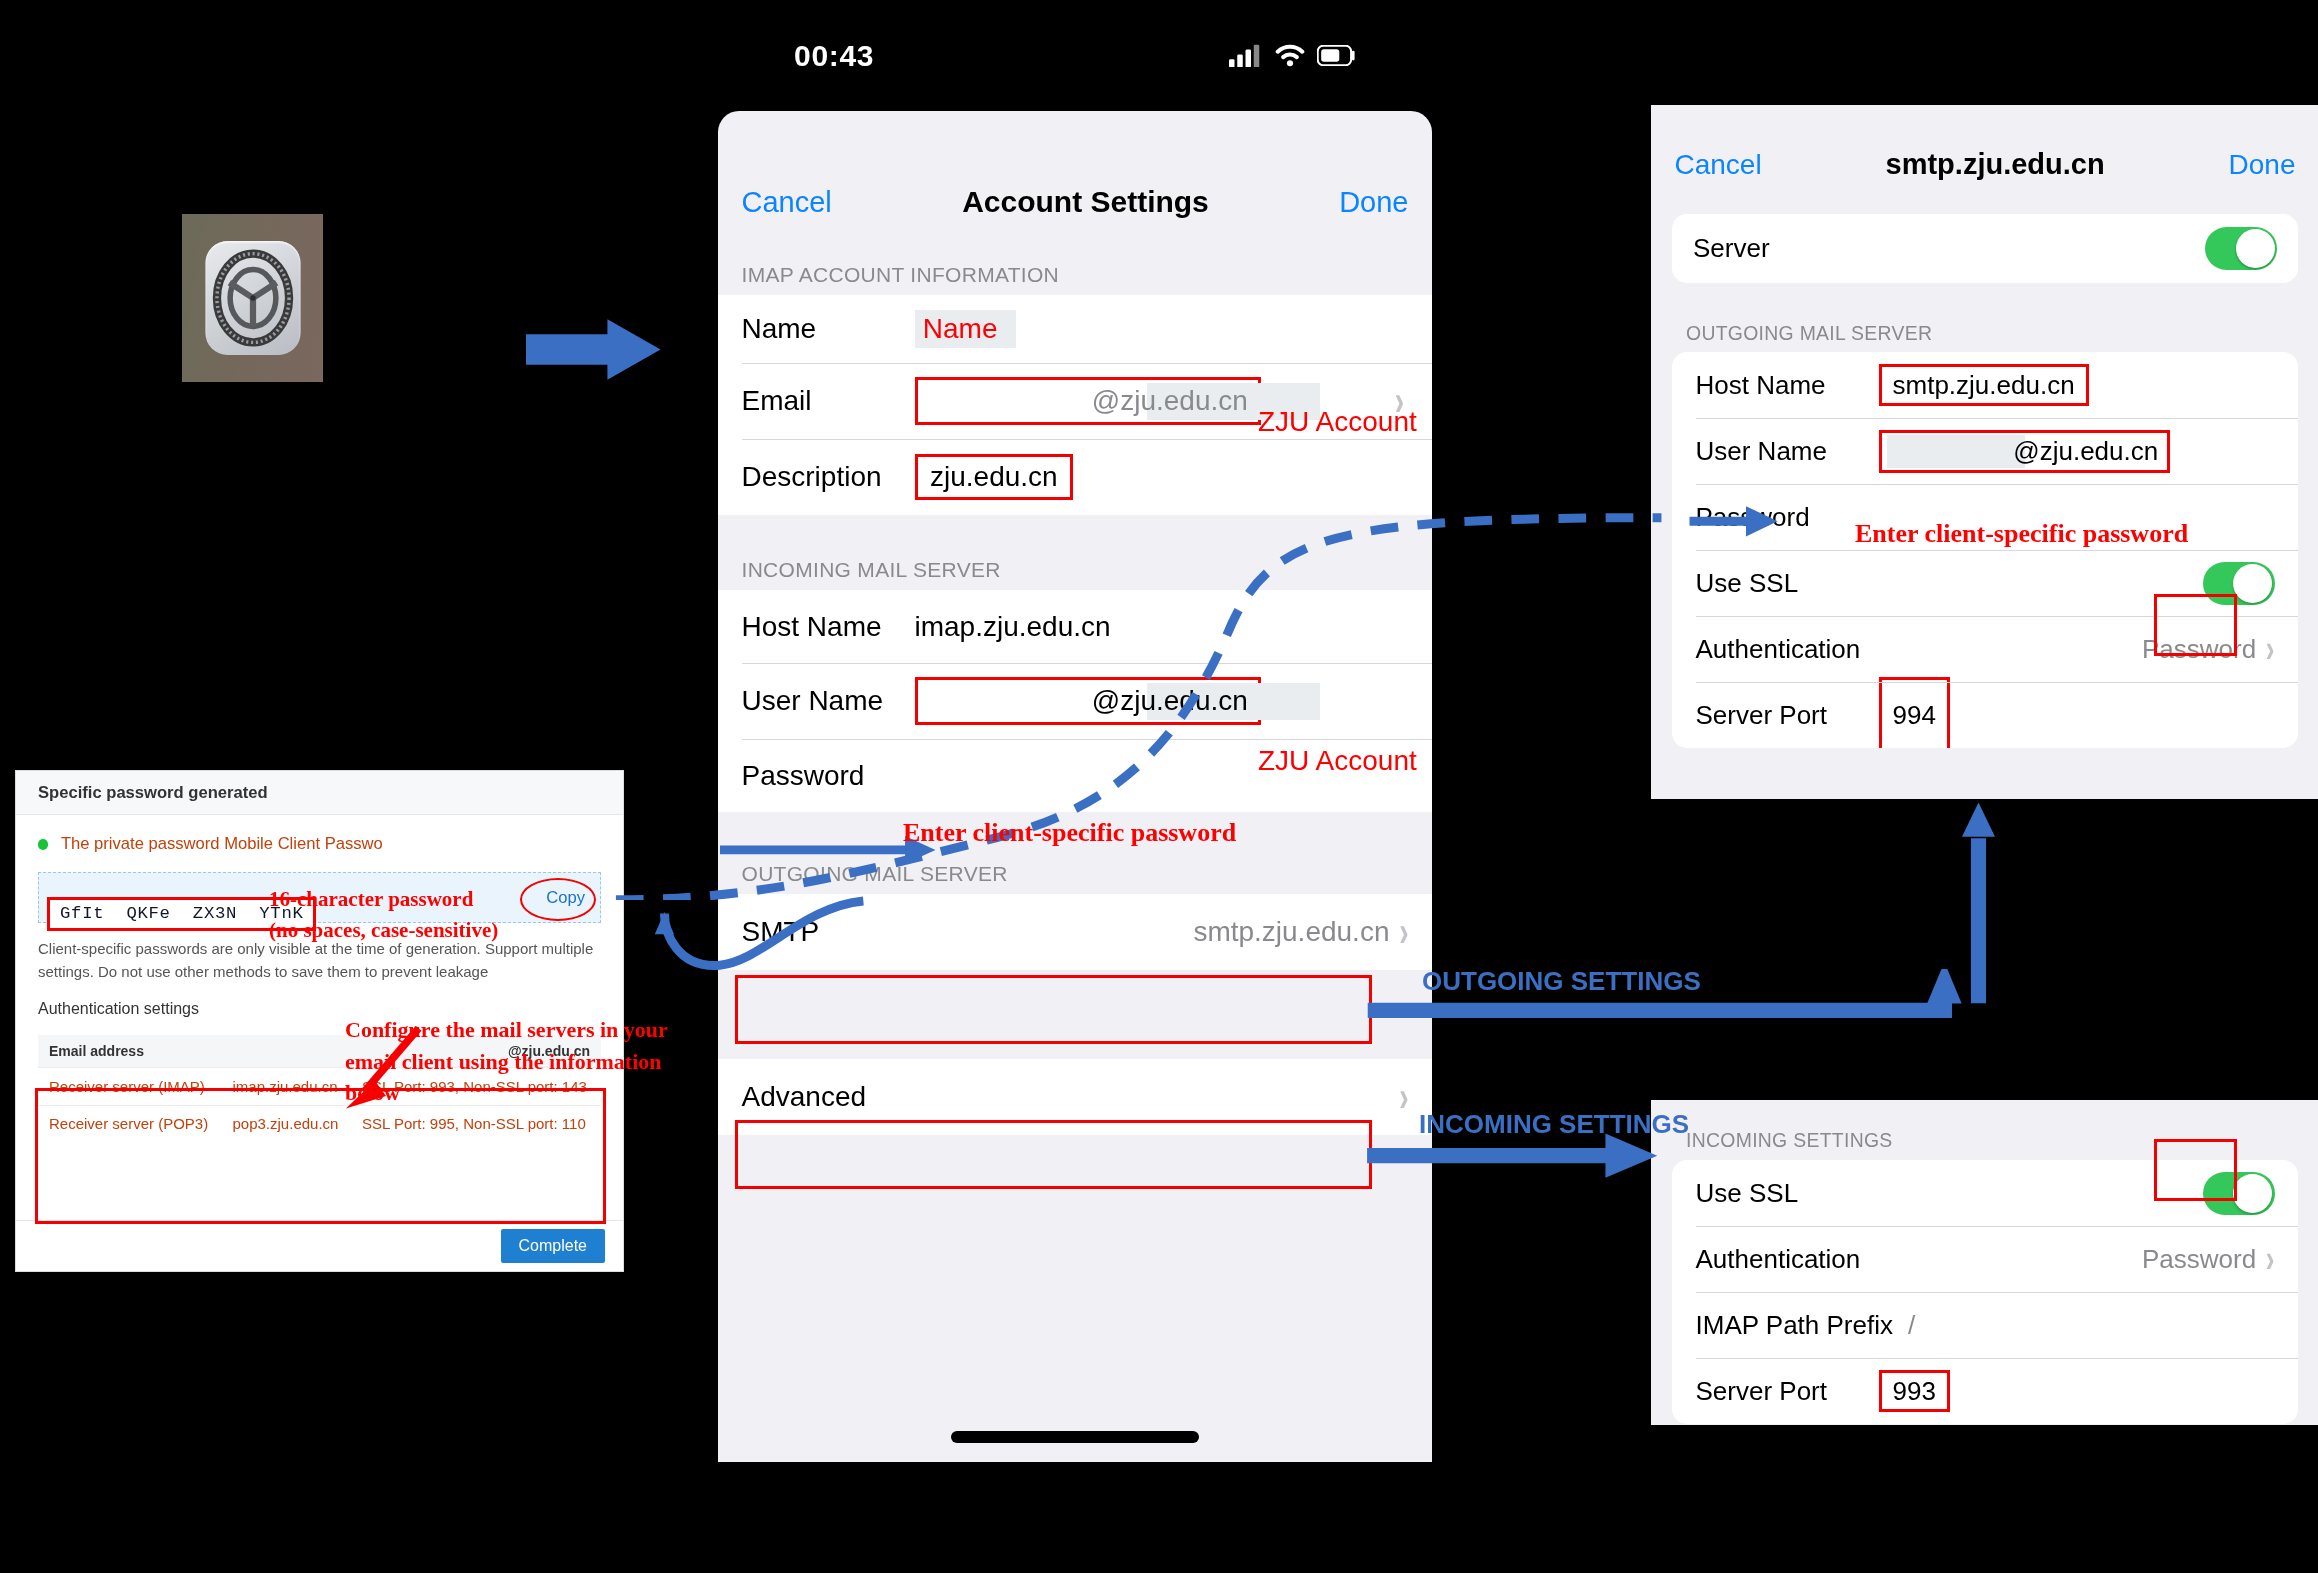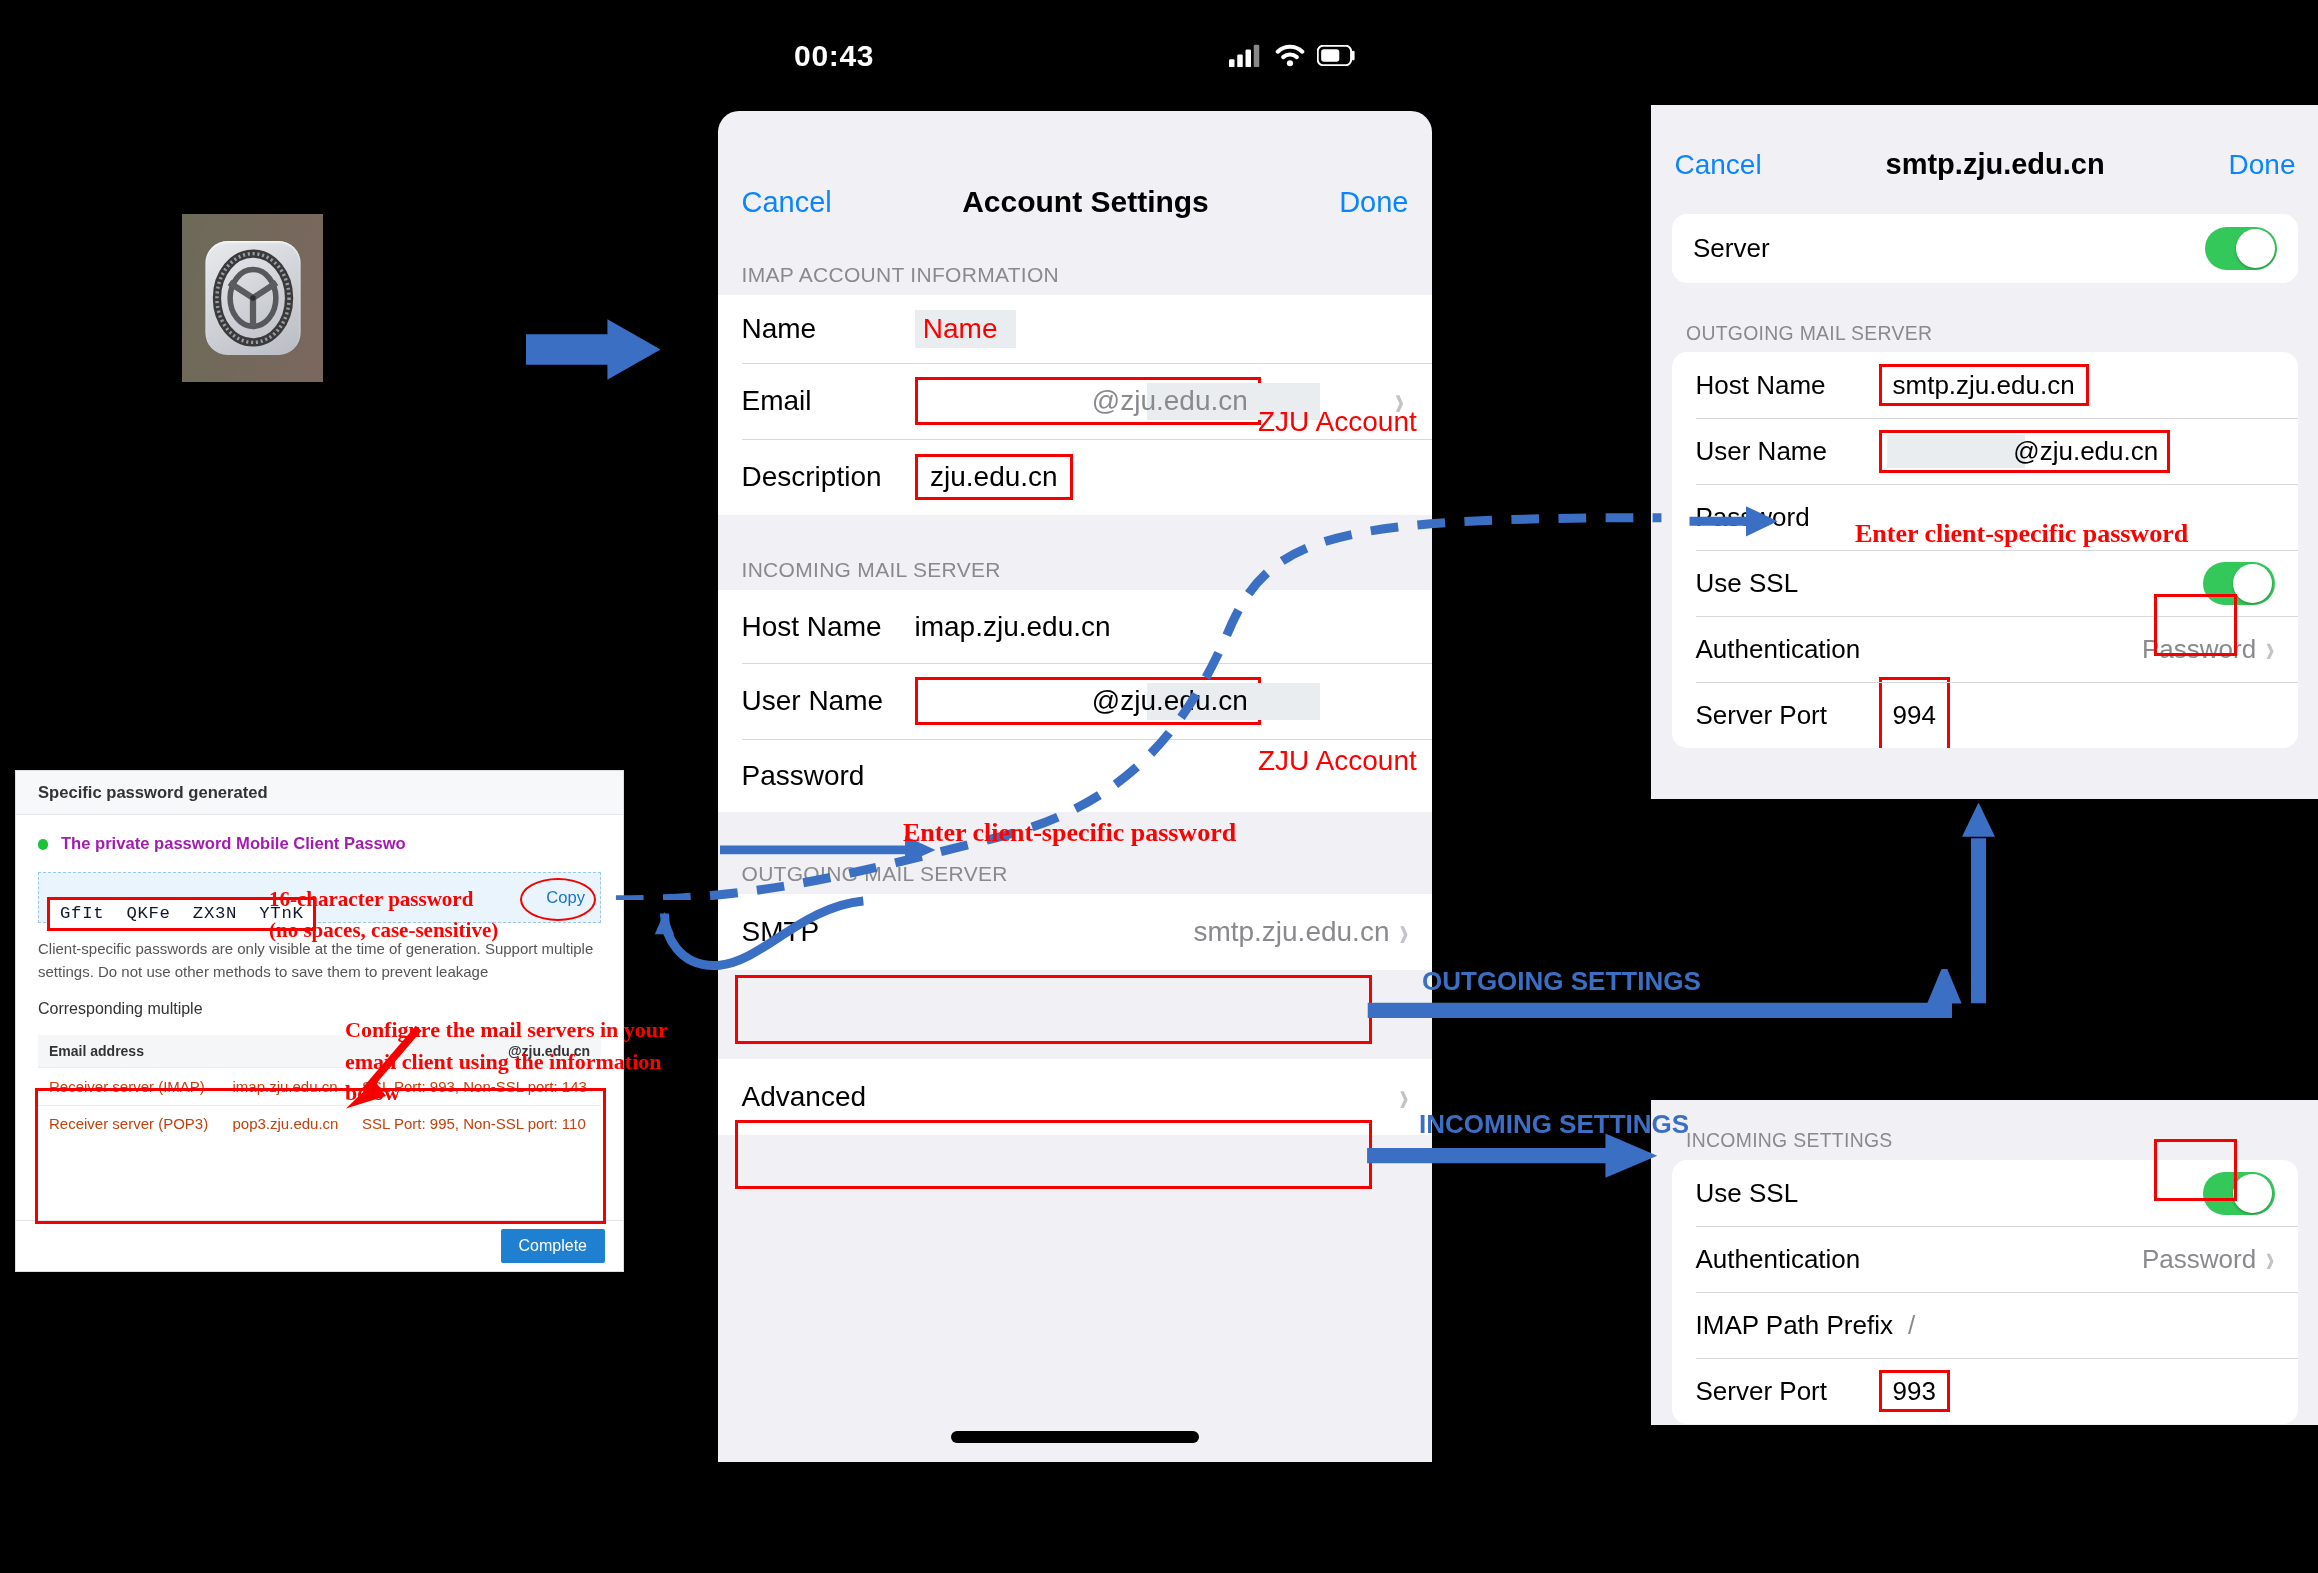--- a/index.html
+++ b/index.html
@@ -60,21 +60,21 @@
     width: 609px; height: 502px;
     background: #fff; border: 0.7px solid #ddd;
     font-family: "Liberation Sans", sans-serif;
   }
   #webdlg .whdr {
     height: 44px; background: #f7f8fa; border-bottom: 0.7px solid #e4e6ea;
     display: flex; align-items: center; padding-left: 22px;
     font-size: 16.6px; font-weight: 700; color: #333;
   }
   #webdlg .wbody { padding: 19.4px 22px 0 22px; }
-  .bullet-line { display: flex; align-items: center; gap: 12.5px; font-size: 16.6px; font-weight: 700; color: #a21caf; }
+  .bullet-line { display: flex; align-items: center; gap: 12.5px; font-size: 16.6px; font-weight: 400; color: #c2410c; }
   .dot { width: 10.4px; height: 10.4px; border-radius: 50%; background: #19c337; flex: none; }
   .pwdstrip {
     margin-top: 18px; background: #eaf4fd; border: 1.4px dashed #9cc8e8;
     height: 51px; display: flex; align-items: center; position: relative;
   }
   .pwdval {
     margin-left: 8.3px; border: 3.5px solid #f40000; background: #fff;
     font-family: "Liberation Mono", monospace; font-size: 17.3px; color: #0f172a;
     padding: 4.2px 9.7px; letter-spacing: 0.7px; white-space: pre; margin-top: 32px;
   }
@@ -188,21 +188,21 @@
       <div class="bullet-line">
         <span class="dot"></span>
         <span>The private password Mobile Client Passwo</span>
       </div>
       <div class="pwdstrip">
         <span class="pwdval">GfIt  QKFe  ZX3N  YTnK</span>
         <span class="copybtn">Copy</span>
         <span class="copyell"></span>
       </div>
       <div class="wnote">Client-specific passwords are only visible at the time of generation. Support multiple settings. Do not use other methods to save them to prevent leakage</div>
-      <div class="wsub">Corresponding multiple</div>
+      <div class="wsub">Authentication settings</div>
       <table class="wtable">
         <thead>
           <tr>
             <th>Email address</th>
             <th class="r" colspan="2">@zju.edu.cn</th>
           </tr>
         </thead>
         <tbody>
           <tr>
             <td>Receiver server (IMAP)</td>

